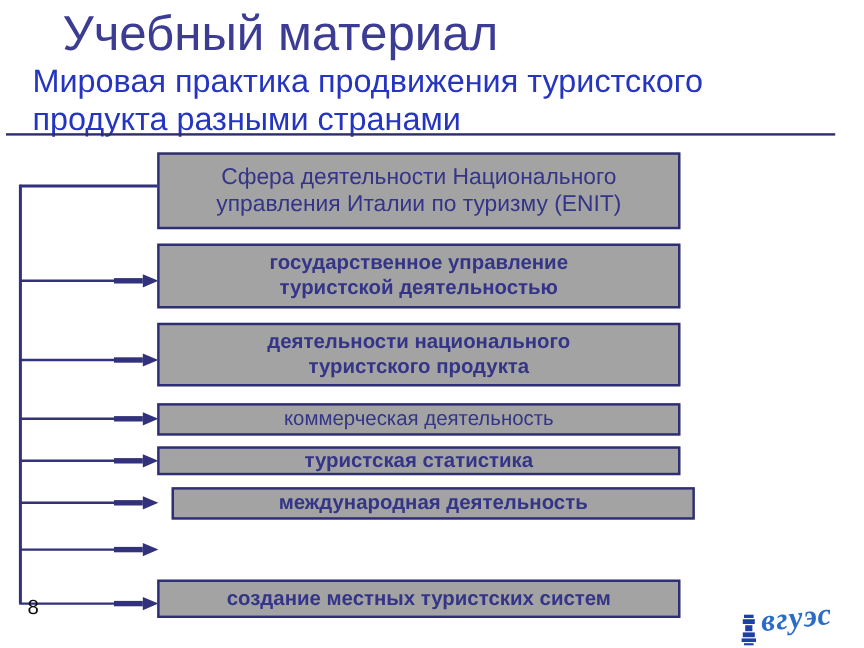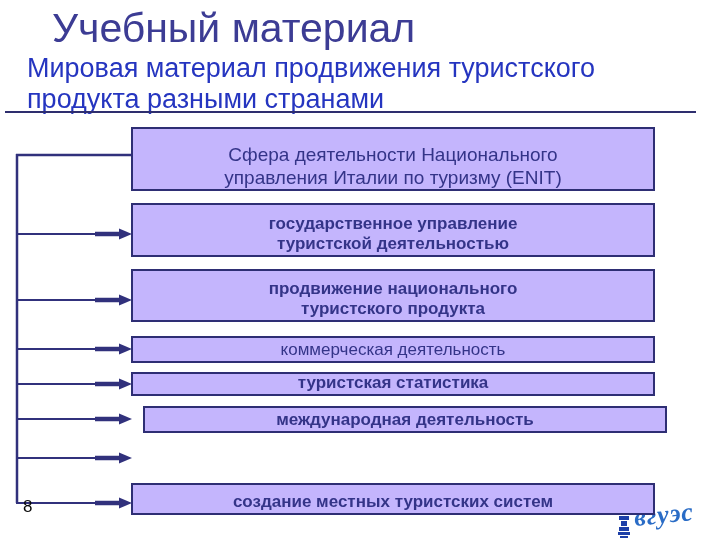--- a/index.html
+++ b/index.html
@@ -22,27 +22,27 @@
     position:absolute;left:27px;top:53px;
     font-size:27px;line-height:31px;
     color:#2535c0;
   }
   .rule{
     position:absolute;left:5px;top:111px;width:691px;height:2px;
     background:#2e2e6e;
   }
   .connectors{position:absolute;left:0;top:0;z-index:1;}
   .box{
-    position:absolute;left:131px;width:524px;
+    position:absolute;left:131px;width:436px;
     box-sizing:border-box;
     border:2px solid #2e2e74;
-    background:#c4b5fd;
+    background:#a3a3a3;
     color:#343488;
     display:flex;flex-direction:column;
-    align-items:center;justify-content:flex-end;
+    align-items:center;justify-content:center;
     text-align:center;
     z-index:2;
   }
   .box span{display:block;line-height:1.22;}
   .box.b1{top:127px;height:64px;font-size:19px;font-weight:normal;}
   .box.b2{top:203px;height:54px;font-size:17px;font-weight:bold;}
   .box.b3{top:269px;height:53px;font-size:17px;font-weight:bold;}
   .box.b4{top:336px;height:27px;font-size:17px;font-weight:normal;}
   .box.b5{top:372px;height:24px;font-size:17px;font-weight:bold;}
   .box.b6{top:406px;height:27px;font-size:17px;font-weight:bold;margin-left:12px;}
@@ -67,21 +67,21 @@
   .logo-emblem{position:absolute;left:5px;top:14px;}
 </style>
 </head>
 <body>
 
 <div class="slide">
 
   <div class="title">Учебный материал</div>
 
   <div class="subtitle">
-    <div>Мировая материал продвижения туристского</div>
+    <div>Мировая практика продвижения туристского</div>
     <div>продукта разными странами</div>
   </div>
 
   <div class="rule"></div>
 
   <svg class="connectors" width="720" height="540" viewBox="0 0 720 540">
     <g stroke="#31317c" fill="#31317c">
 
       <line x1="17" y1="154" x2="17" y2="503" stroke-width="2.5"></line>
 
@@ -129,21 +129,21 @@
     <span>Сфера деятельности Национального</span>
     <span>управления Италии по туризму (ENIT)</span>
   </div>
 
   <div class="box b2">
     <span>государственное управление</span>
     <span>туристской деятельностью</span>
   </div>
 
   <div class="box b3">
-    <span>продвижение национального</span>
+    <span>деятельности национального</span>
     <span>туристского продукта</span>
   </div>
 
   <div class="box b4">
     <span>коммерческая деятельность</span>
   </div>
 
   <div class="box b5">
     <span>туристская статистика</span>
   </div>

